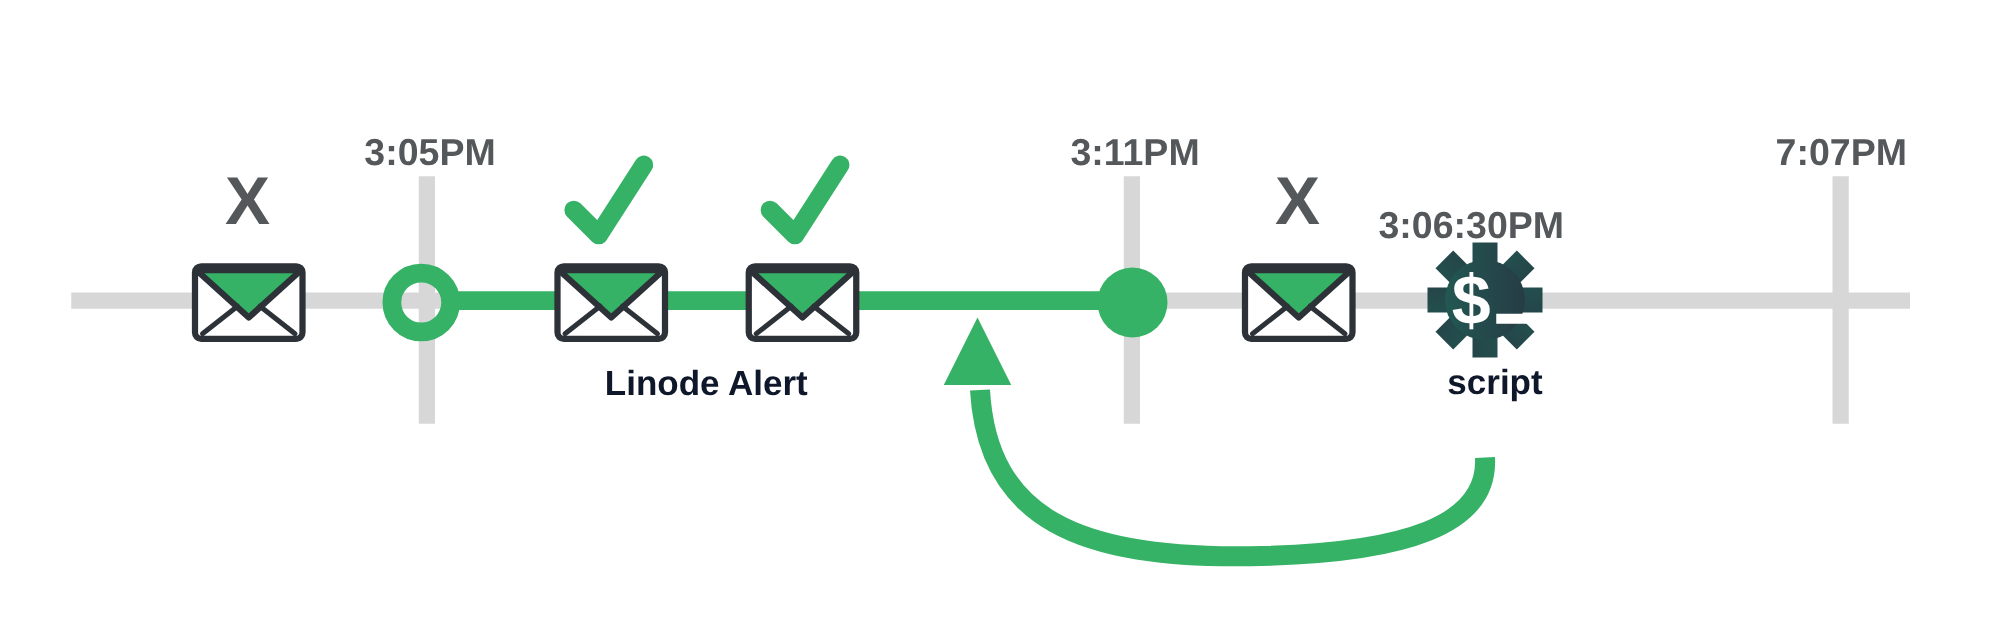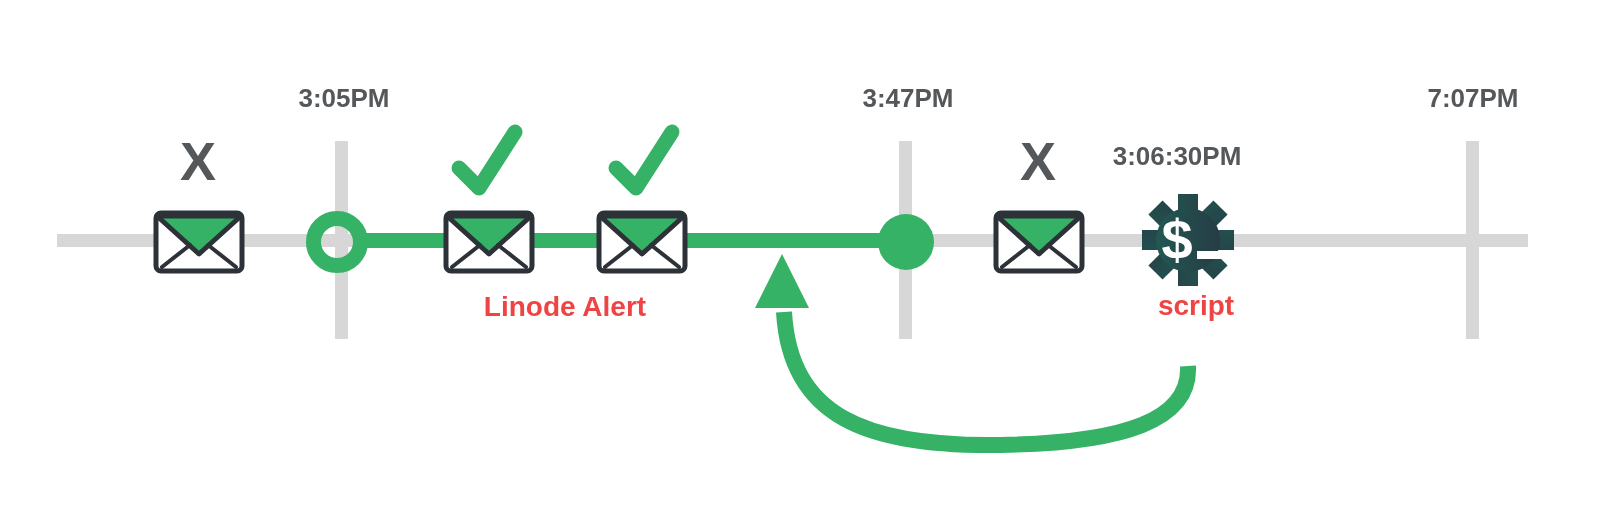--- a/index.html
+++ b/index.html
@@ -9,39 +9,40 @@
     height:512px;
     background:#ffffff;
     overflow:hidden;
     font-family:"Liberation Sans","DejaVu Sans",sans-serif;
   }
   .art{position:absolute;left:0;top:0;}
   .time-label{
     position:absolute;
     transform:translateX(-50%);
     font-weight:700;
-    font-size:26px;
+    font-size:30px;
     color:#55585b;
     white-space:nowrap;
     line-height:1;
+    margin-top:23px;
   }
   .x-mark{
     position:absolute;
     transform:translateX(-50%);
     font-weight:700;
     font-size:54px;
     color:#55585b;
     line-height:1;
   }
   .caption{
     position:absolute;
     transform:translateX(-50%);
     font-weight:700;
     font-size:28px;
-    color:#ef4444;
+    color:#0f172a;
     text-align:center;
     line-height:34px;
     white-space:nowrap;
   }
 </style>
 </head>
 <body>
 
 <div class="canvas">
 
@@ -98,21 +99,21 @@
       </g>
       <text x="-11" y="19" text-anchor="middle" fill="#ffffff" font-family="Liberation Sans, DejaVu Sans, sans-serif" font-size="56" font-weight="700">$</text>
       <rect x="9" y="11" width="25" height="8" fill="#ffffff"></rect>
     </g>
 
     <path d="M 1188 366 C 1191 420 1125 443 1000 445 C 865 447 790 416 784 312" fill="none" stroke="#35b266" stroke-width="16"></path>
     <polygon points="755,308 809,308 782,254" fill="#35b266"></polygon>
   </svg>
 
   <div class="time-label" style="left:344px;top:85px;">3:05PM</div>
-  <div class="time-label" style="left:908px;top:85px;">3:47PM</div>
+  <div class="time-label" style="left:908px;top:85px;">3:11PM</div>
   <div class="time-label" style="left:1473px;top:85px;">7:07PM</div>
   <div class="time-label" style="left:1177px;top:143px;">3:06:30PM</div>
 
   <div class="x-mark" style="left:198px;top:134px;">X</div>
   <div class="x-mark" style="left:1038px;top:134px;">X</div>
 
   <div class="caption" style="left:565px;top:290px;">
     <div>Linode Alert</div>
   </div>
   <div class="caption" style="left:1196px;top:289px;">

